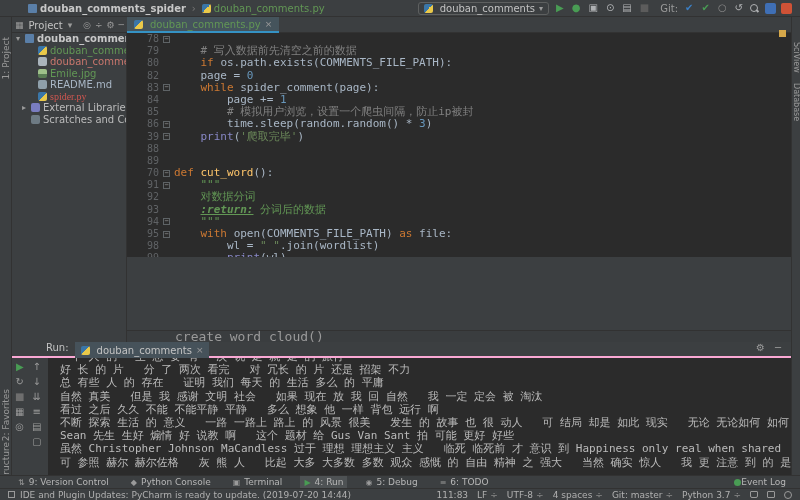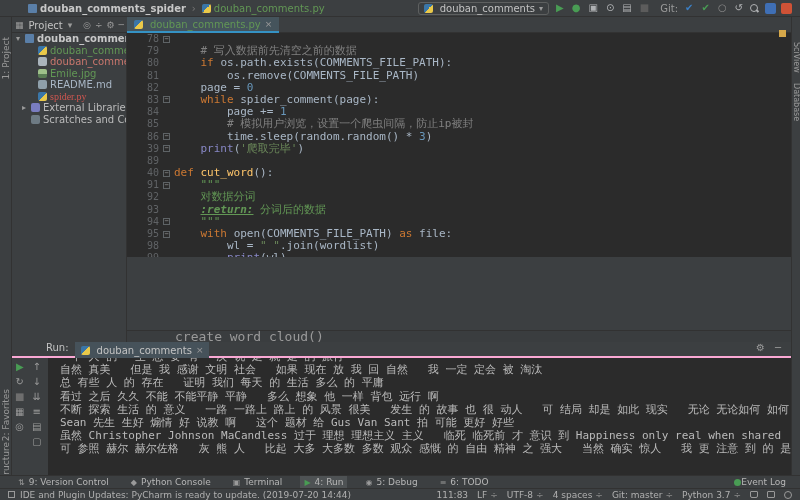--- a/index.html
+++ b/index.html
@@ -200,29 +200,29 @@
         <span style="color: rgb(187, 187, 187);">Scratches and Consoles</span>
       </div>
     </div>
 </div>
 
 <div class="abs" id="editor">
   <div id="lines" class="mono">
       <div class="line"><span class="gut">78</span><span class="foldc"><span class="foldbox">−</span></span><span></span></div>
       <div class="line"><span class="gut">79</span><span class="foldc"></span><span><span class="c">    # 写入数据前先清空之前的数据</span></span></div>
       <div class="line"><span class="gut">80</span><span class="foldc"></span><span><span class="t">    </span><span class="k">if </span><span class="t">os.path.exists(COMMENTS_FILE_PATH):</span></span></div>
-      <div class="line"><span class="gut">81</span><span class="foldc"></span><span><span class="t">        os.remove(COMMENTS_FILE_PATH)</span></span></div>
       <div class="line"><span class="gut">82</span><span class="foldc"></span><span><span class="t">    page = </span><span class="n">0</span></span></div>
       <div class="line"><span class="gut">83</span><span class="foldc"><span class="foldbox">−</span></span><span><span class="t">    </span><span class="k">while </span><span class="t">spider_comment(page):</span></span></div>
       <div class="line"><span class="gut">84</span><span class="foldc"></span><span><span class="t">        page += </span><span class="n">1</span></span></div>
       <div class="line"><span class="gut">85</span><span class="foldc"></span><span><span class="c">        # 模拟用户浏览，设置一个爬虫间隔，防止ip被封</span></span></div>
       <div class="line"><span class="gut">86</span><span class="foldc"><span class="foldbox">−</span></span><span><span class="t">        time.sleep(random.random() * </span><span class="n">3</span><span class="t">)</span></span></div>
       <div class="line"><span class="gut">39</span><span class="foldc"><span class="foldbox">−</span></span><span><span class="t">    </span><span class="b">print</span><span class="t">(</span><span class="s">'爬取完毕'</span><span class="t">)</span></span></div>
+      <div class="line"><span class="gut">88</span><span class="foldc"></span><span></span></div>
       <div class="line"><span class="gut">89</span><span class="foldc"></span><span></span></div>
-      <div class="line"><span class="gut">40</span><span class="foldc"><span class="foldbox">−</span></span><span><span class="k">def </span><span class="f">cut_word</span><span class="t">():</span></span></div>
+      <div class="line"><span class="gut">70</span><span class="foldc"><span class="foldbox">−</span></span><span><span class="k">def </span><span class="f">cut_word</span><span class="t">():</span></span></div>
       <div class="line"><span class="gut">91</span><span class="foldc"><span class="foldbox">−</span></span><span><span class="d">    """</span></span></div>
       <div class="line"><span class="gut">92</span><span class="foldc"></span><span><span class="d">    对数据分词</span></span></div>
       <div class="line"><span class="gut">93</span><span class="foldc"></span><span><span class="t">    </span><span class="u">:return:</span><span class="d"> 分词后的数据</span></span></div>
       <div class="line"><span class="gut">94</span><span class="foldc"><span class="foldbox">−</span></span><span><span class="d">    """</span></span></div>
       <div class="line"><span class="gut">95</span><span class="foldc"><span class="foldbox">−</span></span><span><span class="t">    </span><span class="k">with </span><span class="t">open(COMMENTS_FILE_PATH) </span><span class="k">as </span><span class="t">file:</span></span></div>
       <div class="line"><span class="gut">98</span><span class="foldc"></span><span><span class="t">        wl = </span><span class="s">" "</span><span class="t">.join(wordlist)</span></span></div>
       <div class="line"><span class="gut">99</span><span class="foldc"></span><span><span class="t">        </span><span class="b">print</span><span class="t">(wl)</span></span></div>
       <div class="line"><span class="gut">100</span><span class="foldc"><span class="foldbox">−</span></span><span><span class="t">        </span><span class="k">return </span><span class="t">wl</span></span></div>
       <div class="line"><span class="gut">101</span><span class="foldc"></span><span></span></div>
       <div class="line"><span class="gut">102</span><span class="foldc"></span><span></span></div>
@@ -261,22 +261,23 @@
   <div class="rtcol" id="rtcol2">
       <span class="tb-ic" style="color: rgb(154, 154, 154);">↑</span>
       <span class="tb-ic" style="color: rgb(154, 154, 154);">↓</span>
       <span class="tb-ic" style="color: rgb(154, 154, 154);">⇊</span>
       <span class="tb-ic" style="color: rgb(154, 154, 154);">≡</span>
       <span class="tb-ic" style="color: rgb(154, 154, 154);">▤</span>
       <span class="tb-ic" style="color: rgb(154, 154, 154);">▢</span>
     </div>
   <div id="console" class="mono">
       <div class="cline clip">一个 人 的 一生 总 要 有 一次 说 走 就 走 的 旅行</div>
+      <div class="cline">好 长 的 片   分 了 两次 看完   对 冗长 的 片 还是 招架 不力</div>
+      <div class="cline">总 有些 人 的 存在   证明 我们 每天 的 生活 多么 的 平庸</div>
       <div class="cline">自然 真美   但是 我 感谢 文明 社会   如果 现在 放 我 回 自然   我 一定 定会 被 淘汰</div>
-      <div class="cline">总 有些 人 的 存在   证明 我们 每天 的 生活 多么 的 平庸</div>
       <div class="cline">看过 之后 久久 不能 不能平静 平静   多么 想象 他 一样 背包 远行 啊</div>
       <div class="cline">不断 探索 生活 的 意义   一路 一路上 路上 的 风景 很美   发生 的 故事 也 很 动人   可 结局 却是 如此 现实   无论 无论如何 如何   生命 确实</div>
       <div class="cline">Sean 先生 生好 煽情 好 说教 啊   这个 题材 给 Gus Van Sant 拍 可能 更好 好些</div>
       <div class="cline">虽然 Christopher Johnson MaCandless 过于 理想 理想主义 主义   临死 临死前 才 意识 到 Happiness only real when shared  但 他 在 短</div>
       <div class="cline">可 参照 赫尔 赫尔佐格   灰 熊 人   比起 大多 大多数 多数 观众 感慨 的 自由 精神 之 强大   当然 确实 惊人   我 更 注意 到 的 是 当 各种</div>
       <div class="cline"> </div>
     </div>
 </div>
 
 <div class="abs" id="bottombar">

